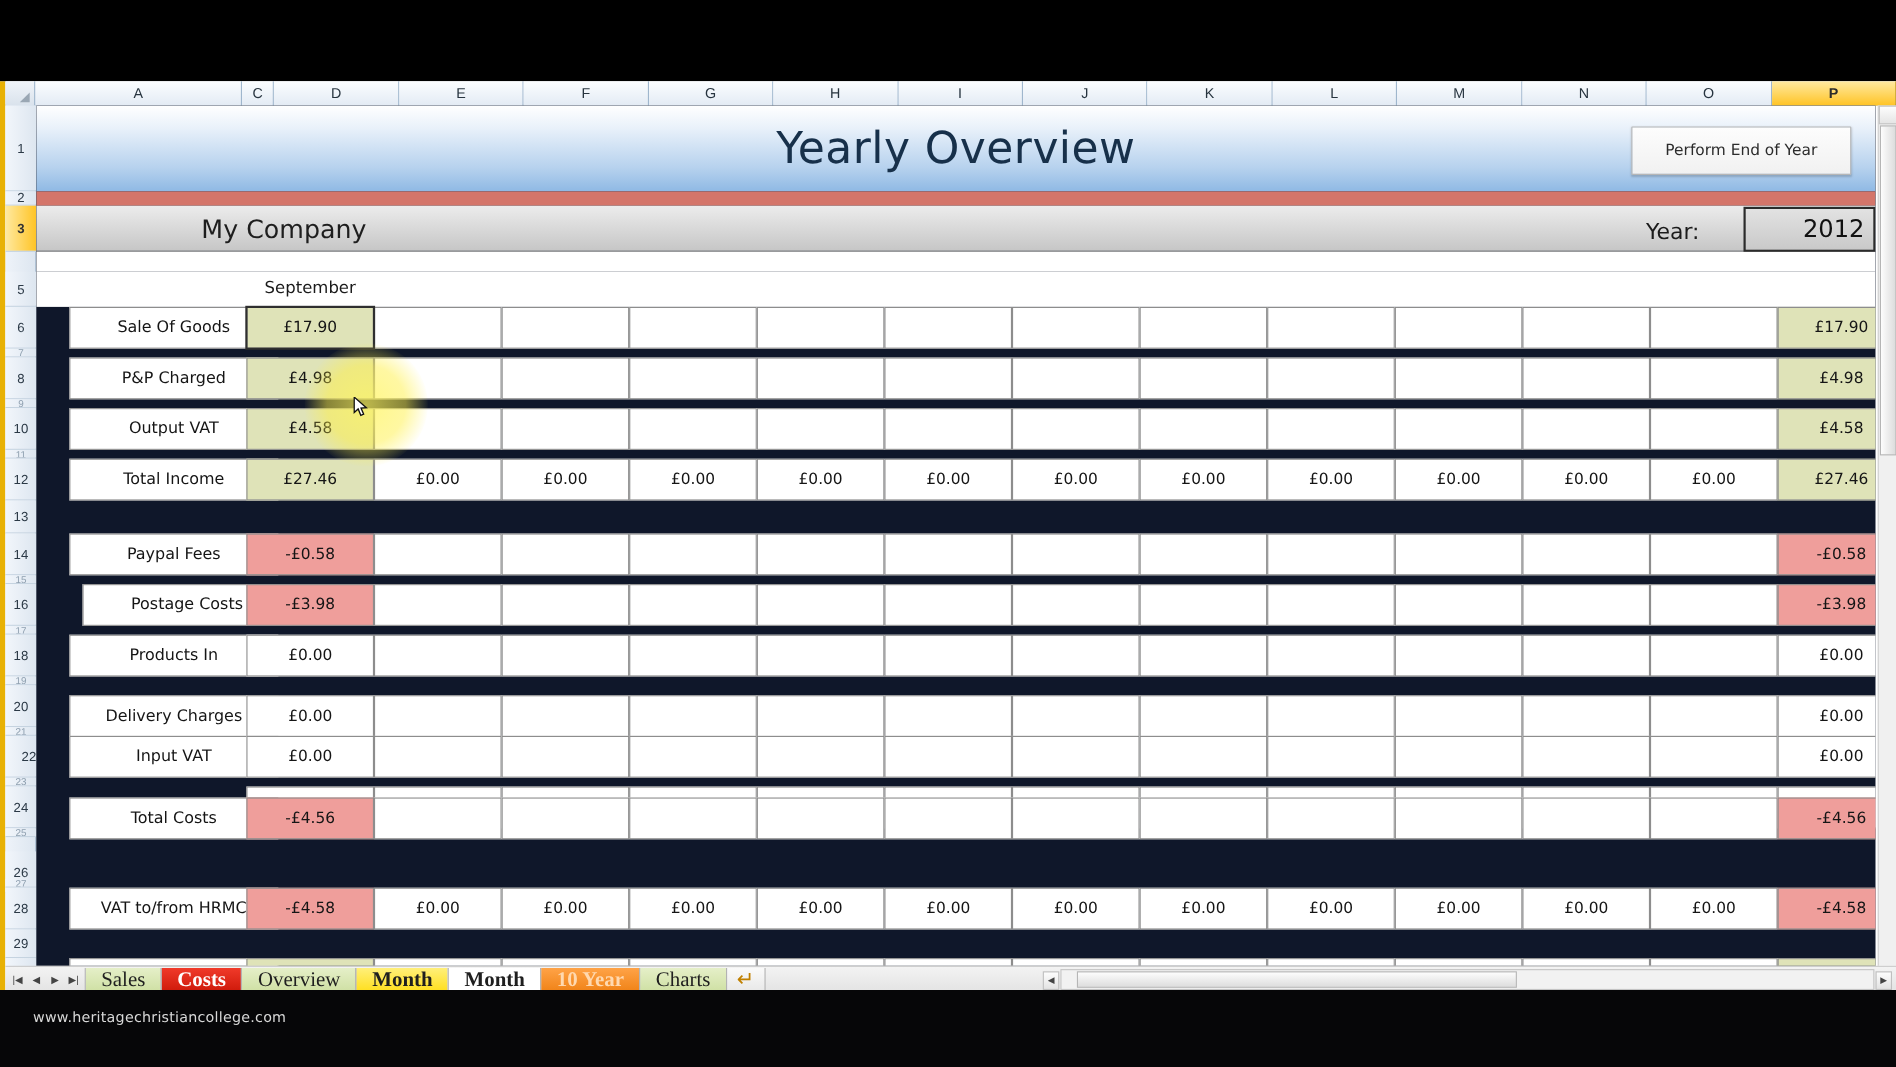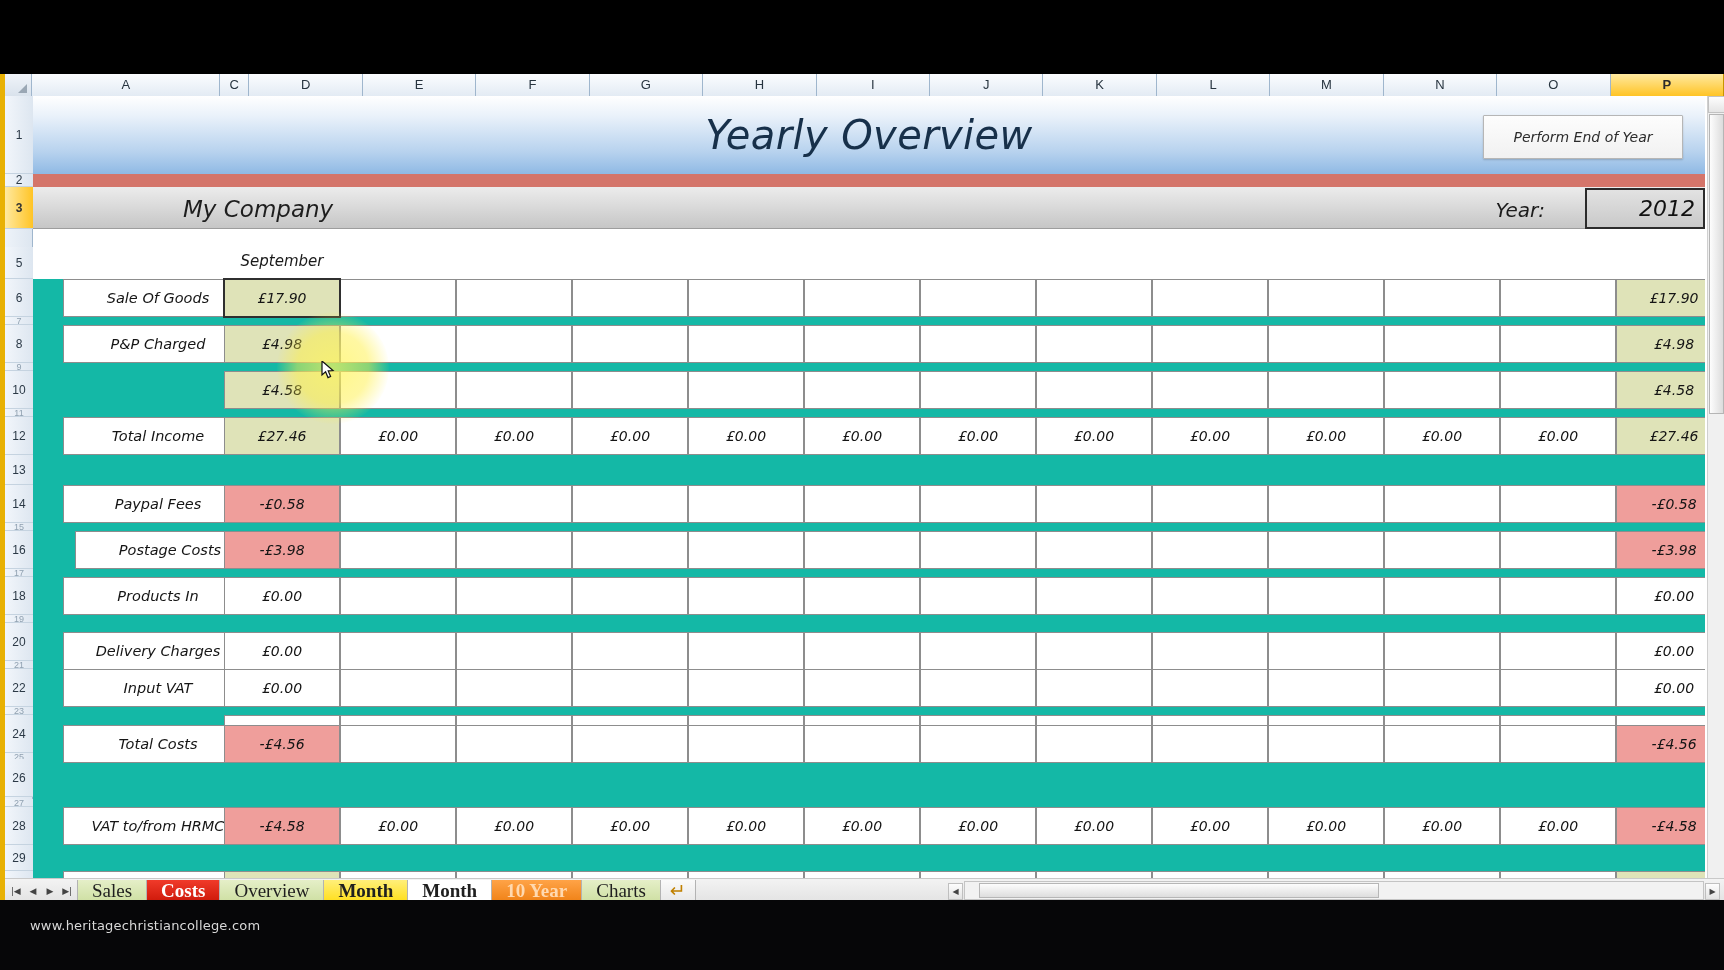--- a/index.html
+++ b/index.html
@@ -33,21 +33,21 @@
   
   #rowhead { position:absolute; left:0; top:22px; width:28px; height:782px;
              background:linear-gradient(to right,#eef3f9,#dde6f0); border-right:1px solid #9fb6cd; }
   .rh { position:absolute; left:0; width:28px; text-align:center; font-size:12px; color:#2b3946;
         border-bottom:1px solid #c5d3e0; background:linear-gradient(to right,#f2f6fb,#dde6f0);
         overflow:hidden; }
   .rh.sel { background:linear-gradient(to right,#ffe9a0,#ffc425); color:#333; font-weight:700; }
   .rh.tight { font-size:9px; color:#8fa0b0; }
 
   
-  #grid { position:absolute; left:28px; top:22px; width:1672px; height:782px; background:#14b8a6; overflow:hidden;font-style:italic; }
+  #grid { position:absolute; left:28px; top:22px; width:1672px; height:782px; background:#0f172a; overflow:hidden; }
 
   
   #banner { position:absolute; left:0; top:0; width:1672px; height:78px;
             background:linear-gradient(#ffffff 0%,#e9f1fa 26%,#b7d2ee 72%,#8fb9e4 100%); }
   #banner-title { position:absolute; left:0; top:16px; width:1672px; text-align:center;
             font-size:40px; color:#17304a; font-weight:400; letter-spacing:0.4px;
             font-family:"DejaVu Sans", sans-serif; }
   #eoy-btn { position:absolute; right:22px; top:19px; width:200px; height:44px;
             background:linear-gradient(#fdfdfd,#f1f1f1); border:1px solid #b6b6b6;
             border-radius:1px; box-shadow:0 1px 2px rgba(0,0,0,.18);
@@ -169,25 +169,25 @@
         <div class="rh" style="top: 321px; height: 38px; line-height: 38px;">12</div>
         <div class="rh" style="top: 359px; height: 30px; line-height: 30px;">13</div>
         <div class="rh" style="top: 389px; height: 38px; line-height: 38px;">14</div>
         <div class="rh tight" style="top: 427px; height: 8px; line-height: 8px;">15</div>
         <div class="rh" style="top: 435px; height: 38px; line-height: 38px;">16</div>
         <div class="rh tight" style="top: 473px; height: 8px; line-height: 8px;">17</div>
         <div class="rh" style="top: 481px; height: 38px; line-height: 38px;">18</div>
         <div class="rh tight" style="top: 519px; height: 8px; line-height: 8px;">19</div>
         <div class="rh" style="top: 527px; height: 38px; line-height: 38px;">20</div>
         <div class="rh tight" style="top: 565px; height: 8px; line-height: 8px;">21</div>
-        <div class="rh" style="top: 573px; height: 38px; line-height: 38px;">22</div>
+        <div class="rh" style="top: 573px; height: 38px; line-height: 38px; text-align: right;">22</div>
         <div class="rh tight" style="top: 611px; height: 8px; line-height: 8px;">23</div>
         <div class="rh" style="top: 619px; height: 38px; line-height: 38px;">24</div>
         <div class="rh tight" style="top: 657px; height: 8px; line-height: 8px;">25</div>
-        <div class="rh" style="top: 663px; height: 38px; line-height: 38px;">26</div>
+        <div class="rh" style="top: 678px; height: 38px; line-height: 38px;">26</div>
         <div class="rh tight" style="top: 703px; height: 8px; line-height: 8px;">27</div>
         <div class="rh" style="top: 711px; height: 38px; line-height: 38px;">28</div>
         <div class="rh" style="top: 749px; height: 26px; line-height: 26px;">29</div>
         <div class="rh" style="top: 775px; height: 38px; line-height: 38px;">30</div>
         <div class="rh" style="top: 813px; height: 20px; line-height: 20px;">31</div>
       </div>
 
     <div id="grid">
 
       <div id="banner">
@@ -237,20 +237,21 @@
             <div class="cell plain" style="left: 771px; width: 116px;"></div>
             <div class="cell plain" style="left: 887px; width: 116px;"></div>
             <div class="cell plain" style="left: 1003px; width: 116px;"></div>
             <div class="cell plain" style="left: 1119px; width: 116px;"></div>
             <div class="cell plain" style="left: 1235px; width: 116px;"></div>
             <div class="cell plain" style="left: 1351px; width: 116px;"></div>
             <div class="cell plain" style="left: 1467px; width: 116px;"></div>
             <div class="cell green" style="left: 1583px; width: 116px;">£4.98</div>
           </div>
           <div class="drow" style="top: 275px;">
+            <div class="cell lbl plain" style="left: 30px; width: 190px;">Output VAT</div>
             <div class="cell green" style="left: 191px; width: 116px;">£4.58</div>
             <div class="cell plain" style="left: 307px; width: 116px;"></div>
             <div class="cell plain" style="left: 423px; width: 116px;"></div>
             <div class="cell plain" style="left: 539px; width: 116px;"></div>
             <div class="cell plain" style="left: 655px; width: 116px;"></div>
             <div class="cell plain" style="left: 771px; width: 116px;"></div>
             <div class="cell plain" style="left: 887px; width: 116px;"></div>
             <div class="cell plain" style="left: 1003px; width: 116px;"></div>
             <div class="cell plain" style="left: 1119px; width: 116px;"></div>
             <div class="cell plain" style="left: 1235px; width: 116px;"></div>

